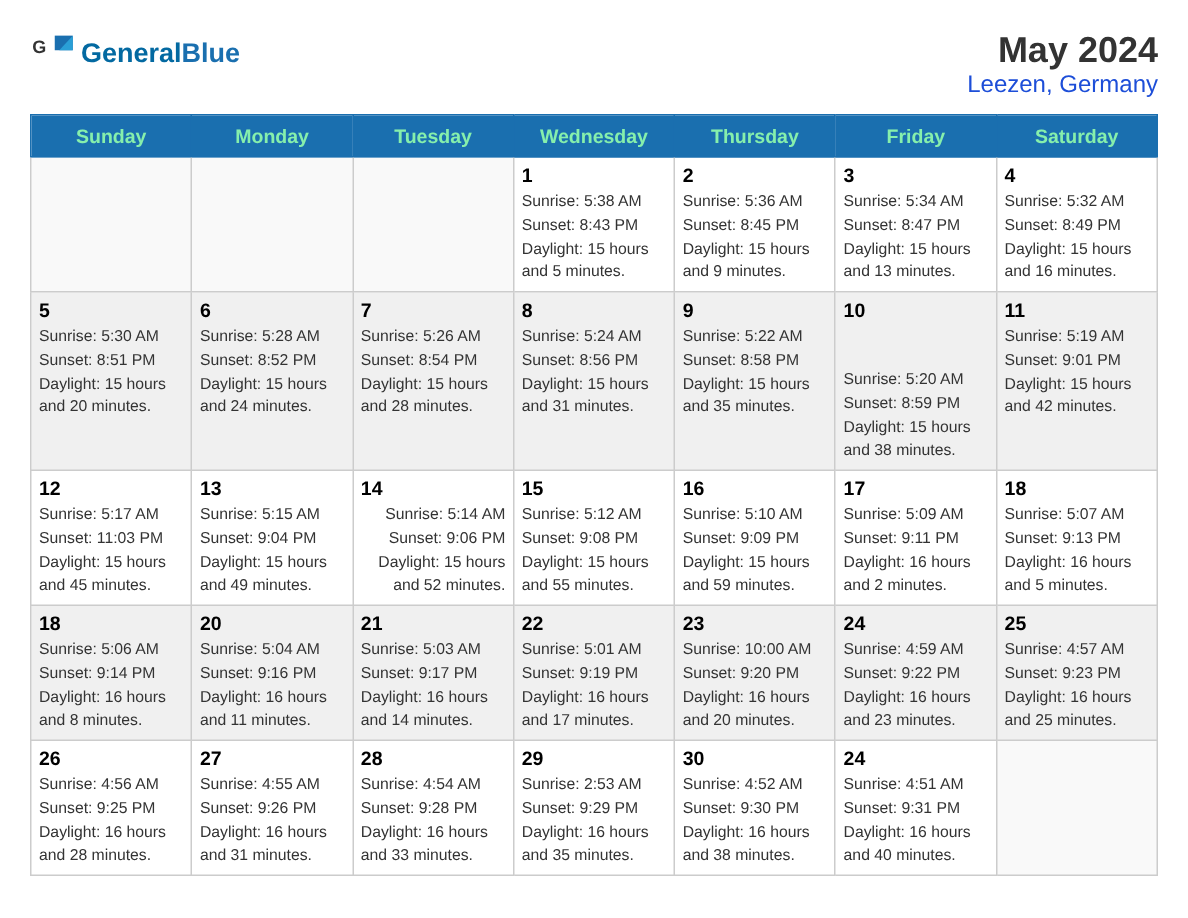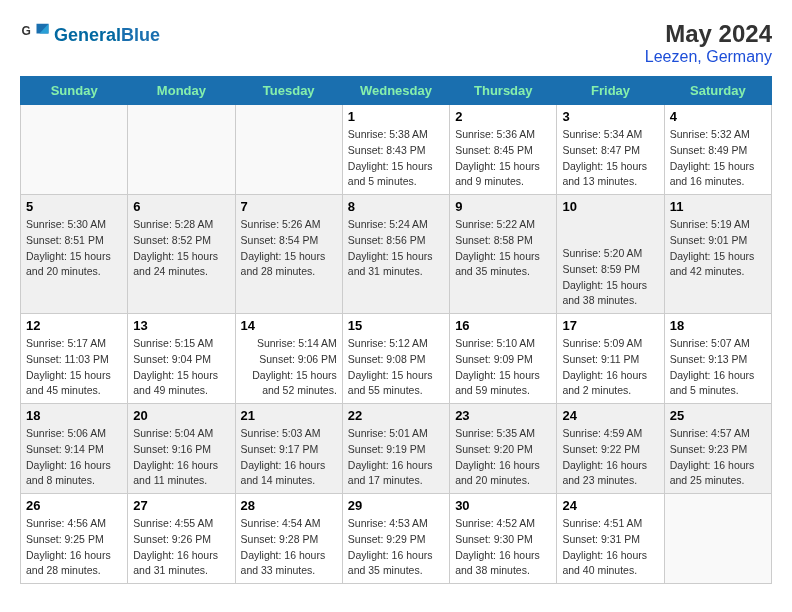--- a/index.html
+++ b/index.html
@@ -278,21 +278,21 @@
         </td>
         <td>
           <div class="day-number">22</div>
           <div class="day-info" style="white-space: pre-line;">Sunrise: 5:01 AM
 Sunset: 9:19 PM
 Daylight: 16 hours
 and 17 minutes.</div>
         </td>
         <td>
           <div class="day-number">23</div>
-          <div class="day-info" style="white-space: pre-line;">Sunrise: 5:35 AM
+          <div class="day-info" style="white-space: pre-line;">Sunrise: 10:00 AM
 Sunset: 9:20 PM
 Daylight: 16 hours
 and 20 minutes.</div>
         </td>
         <td>
           <div class="day-number">24</div>
           <div class="day-info" style="white-space: pre-line;">Sunrise: 4:59 AM
 Sunset: 9:22 PM
 Daylight: 16 hours
 and 23 minutes.</div>
@@ -322,21 +322,21 @@
         </td>
         <td>
           <div class="day-number">28</div>
           <div class="day-info" style="white-space: pre-line;">Sunrise: 4:54 AM
 Sunset: 9:28 PM
 Daylight: 16 hours
 and 33 minutes.</div>
         </td>
         <td>
           <div class="day-number">29</div>
-          <div class="day-info" style="white-space: pre-line;">Sunrise: 4:53 AM
+          <div class="day-info" style="white-space: pre-line;">Sunrise: 2:53 AM
 Sunset: 9:29 PM
 Daylight: 16 hours
 and 35 minutes.</div>
         </td>
         <td>
           <div class="day-number">30</div>
           <div class="day-info" style="white-space: pre-line;">Sunrise: 4:52 AM
 Sunset: 9:30 PM
 Daylight: 16 hours
 and 38 minutes.</div>

